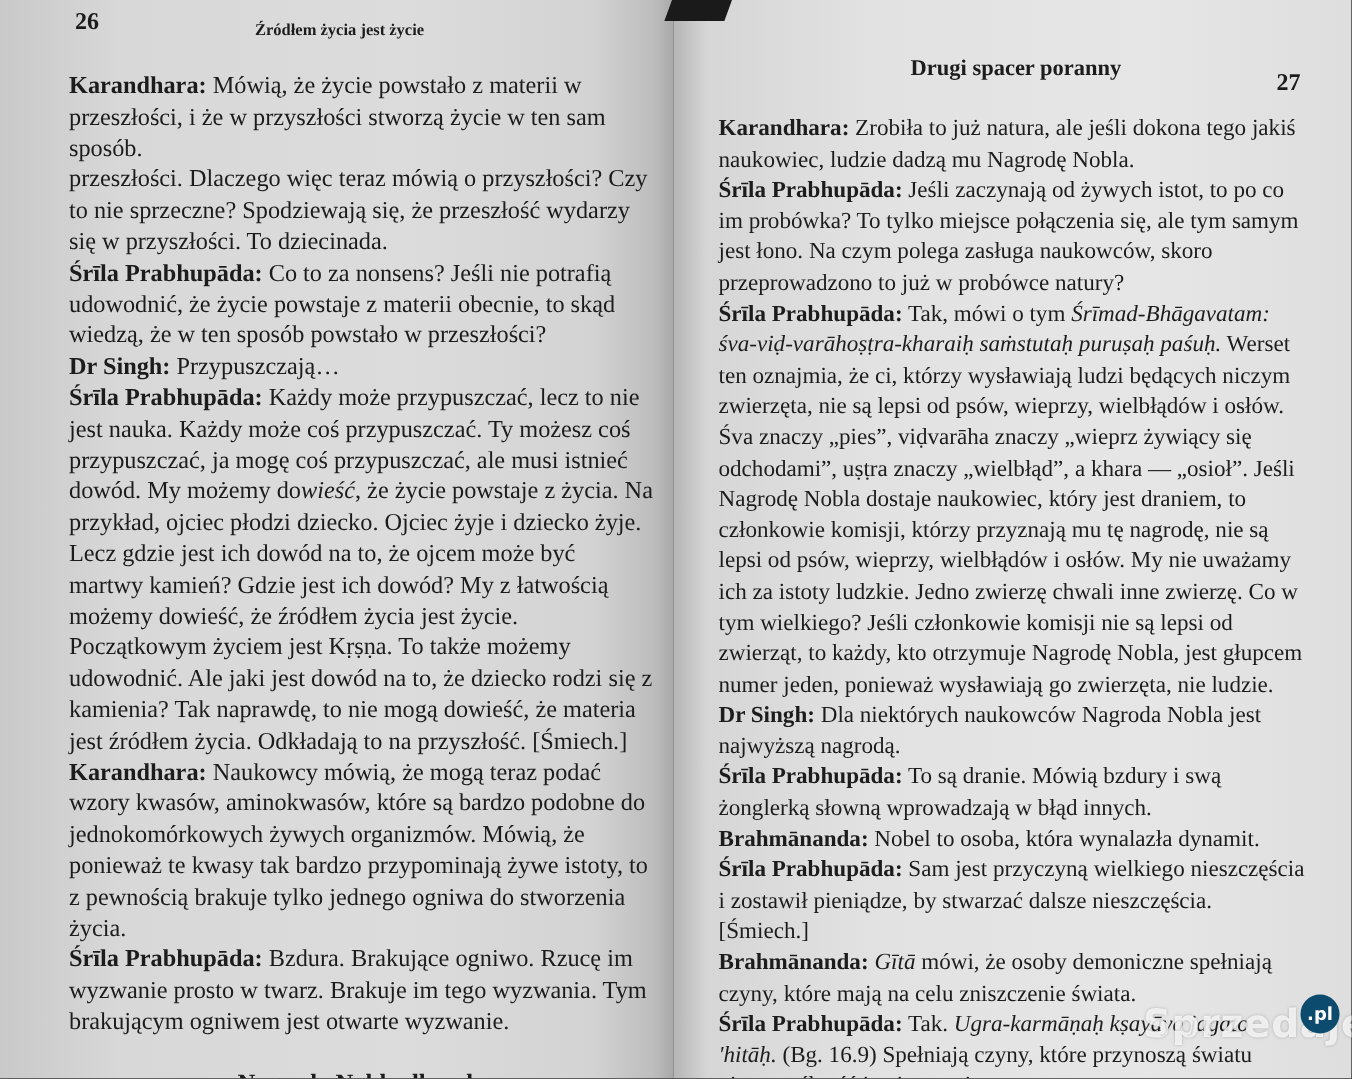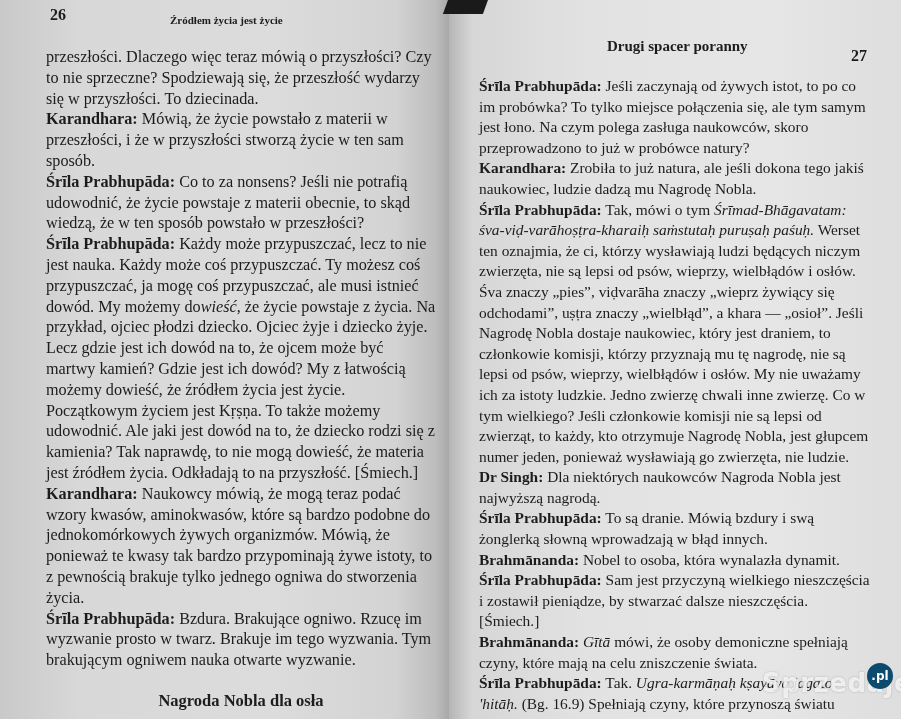--- a/index.html
+++ b/index.html
@@ -57,37 +57,38 @@
   }
 </style>
 </head>
 <body>
 
 <div class="spread">
   <div class="page left">
     <div class="pnum">26</div>
     <div class="running-head">Źródłem życia jest życie</div>
     <div class="body-text">
+      <p class="para"><span class="spk">Karandhara:</span><span> Mówią, że życie powstało z materii w przeszłości, i że w przyszłości stworzą życie w ten sam sposób.</span></p>
       <p class="para"><span>przeszłości. Dlaczego więc teraz mówią o przyszłości? Czy to nie sprzeczne? Spodziewają się, że przeszłość wydarzy się w przyszłości. To dziecinada.</span></p>
-      <p class="para"><span class="spk">Karandhara:</span><span> Mówią, że życie powstało z materii w przeszłości, i że w przyszłości stworzą życie w ten sam sposób.</span></p>
       <p class="para"><span class="spk">Śrīla Prabhupāda:</span><span> Co to za nonsens? Jeśli nie potrafią udowodnić, że życie powstaje z materii obecnie, to skąd wiedzą, że w ten sposób powstało w przeszłości?</span></p>
+      <p class="para"><span class="spk">Dr Singh:</span><span> Przypuszczają…</span></p>
       <p class="para"><span class="spk">Śrīla Prabhupāda:</span><span> Każdy może przypuszczać, lecz to nie jest nauka. Każdy może coś przypuszczać. Ty możesz coś przypuszczać, ja mogę coś przypuszczać, ale musi istnieć dowód. My możemy do</span><span class="it">wieść</span><span>, że życie powstaje z życia. Na przykład, ojciec płodzi dziecko. Ojciec żyje i dziecko żyje. Lecz gdzie jest ich dowód na to, że ojcem może być martwy kamień? Gdzie jest ich dowód? My z łatwością możemy dowieść, że źródłem życia jest życie. Początkowym życiem jest Kṛṣṇa. To także możemy udowodnić. Ale jaki jest dowód na to, że dziecko rodzi się z kamienia? Tak naprawdę, to nie mogą dowieść, że materia jest źródłem życia. Odkładają to na przyszłość. [Śmiech.]</span></p>
       <p class="para"><span class="spk">Karandhara:</span><span> Naukowcy mówią, że mogą teraz podać wzory kwasów, aminokwasów, które są bardzo podobne do jednokomórkowych żywych organizmów. Mówią, że ponieważ te kwasy tak bardzo przypominają żywe istoty, to z pewnością brakuje tylko jednego ogniwa do stworzenia życia.</span></p>
-      <p class="para"><span class="spk">Śrīla Prabhupāda:</span><span> Bzdura. Brakujące ogniwo. Rzucę im wyzwanie prosto w twarz. Brakuje im tego wyzwania. Tym brakującym ogniwem nauka otwarte wyzwanie.</span></p>
+      <p class="para"><span class="spk">Śrīla Prabhupāda:</span><span> Bzdura. Brakujące ogniwo. Rzucę im wyzwanie prosto w twarz. Brakuje im tego wyzwania. Tym brakującym ogniwem jest otwarte wyzwanie.</span></p>
       <div class="section-title">Nagroda Nobla dla osła</div>
 
     </div>
   </div>
 
   <div class="page right">
     <div class="running-head">Drugi spacer poranny</div>
     <div class="pnum">27</div>
     <div class="body-text">
+      <p class="para"><span class="spk">Karandhara:</span><span> Zrobiła to już natura, ale jeśli dokona tego jakiś naukowiec, ludzie dadzą mu Nagrodę Nobla.</span></p>
       <p class="para"><span class="spk">Śrīla Prabhupāda:</span><span> Jeśli zaczynają od żywych istot, to po co im probówka? To tylko miejsce połączenia się, ale tym samym jest łono. Na czym polega zasługa naukowców, skoro przeprowadzono to już w probówce natury?</span></p>
-      <p class="para"><span class="spk">Karandhara:</span><span> Zrobiła to już natura, ale jeśli dokona tego jakiś naukowiec, ludzie dadzą mu Nagrodę Nobla.</span></p>
       <p class="para"><span class="spk">Śrīla Prabhupāda:</span><span> Tak, mówi o tym </span><span class="it">Śrīmad-Bhāgavatam: śva-viḍ-varāhoṣṭra-kharaiḥ saṁstutaḥ puruṣaḥ paśuḥ.</span><span> Werset ten oznajmia, że ci, którzy wysławiają ludzi będących niczym zwierzęta, nie są lepsi od psów, wieprzy, wielbłądów i osłów. Śva znaczy „pies”, viḍvarāha znaczy „wieprz żywiący się odchodami”, uṣṭra znaczy „wielbłąd”, a khara — „osioł”. Jeśli Nagrodę Nobla dostaje naukowiec, który jest draniem, to członkowie komisji, którzy przyznają mu tę nagrodę, nie są lepsi od psów, wieprzy, wielbłądów i osłów. My nie uważamy ich za istoty ludzkie. Jedno zwierzę chwali inne zwierzę. Co w tym wielkiego? Jeśli członkowie komisji nie są lepsi od zwierząt, to każdy, kto otrzymuje Nagrodę Nobla, jest głupcem numer jeden, ponieważ wysławiają go zwierzęta, nie ludzie.</span></p>
       <p class="para"><span class="spk">Dr Singh:</span><span> Dla niektórych naukowców Nagroda Nobla jest najwyższą nagrodą.</span></p>
       <p class="para"><span class="spk">Śrīla Prabhupāda:</span><span> To są dranie. Mówią bzdury i swą żonglerką słowną wprowadzają w błąd innych.</span></p>
       <p class="para"><span class="spk">Brahmānanda:</span><span> Nobel to osoba, która wynalazła dynamit.</span></p>
       <p class="para"><span class="spk">Śrīla Prabhupāda:</span><span> Sam jest przyczyną wielkiego nieszczęścia i zostawił pieniądze, by stwarzać dalsze nieszczęścia. [Śmiech.]</span></p>
       <p class="para"><span class="spk">Brahmānanda:</span><span> </span><span class="it">Gītā</span><span> mówi, że osoby demoniczne spełniają czyny, które mają na celu zniszczenie świata.</span></p>
       <p class="para"><span class="spk">Śrīla Prabhupāda:</span><span> Tak. </span><span class="it">Ugra-karmāṇaḥ kṣayāya jagato 'hitāḥ.</span><span> (Bg. 16.9) Spełniają czyny, które przynoszą światu niepomyślność i zniszczenie.</span></p>
 
     </div>
   </div>

